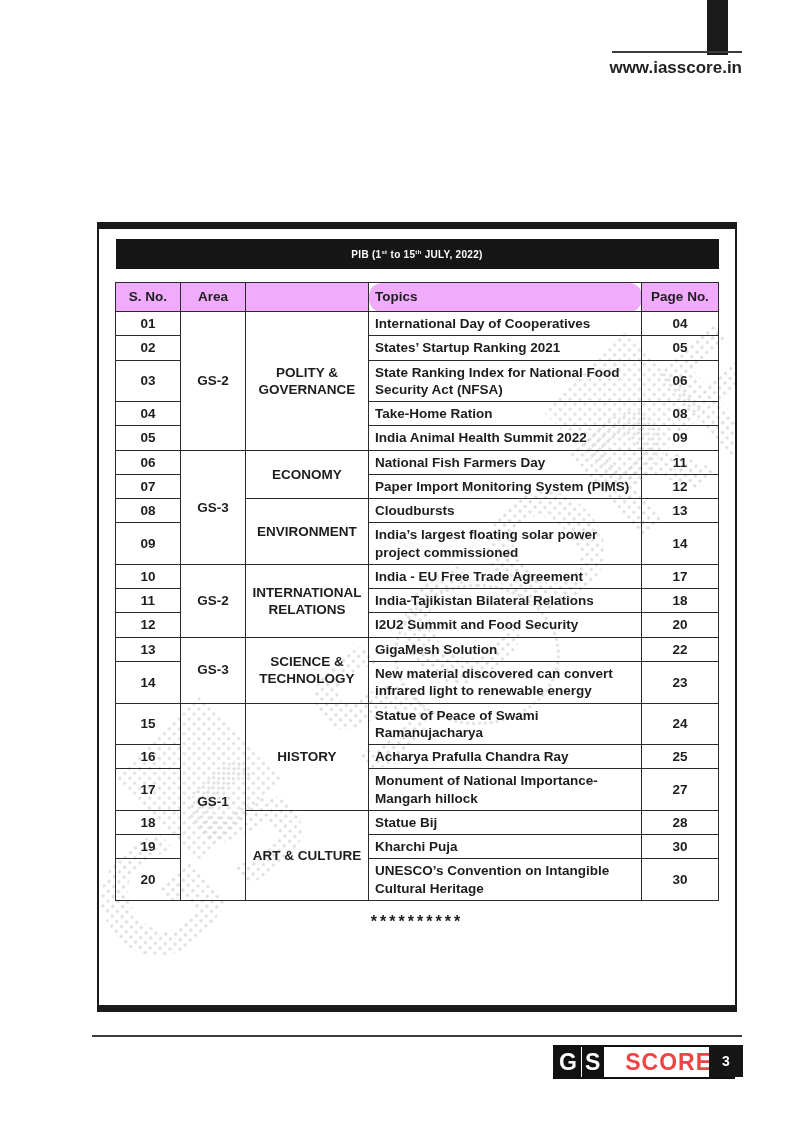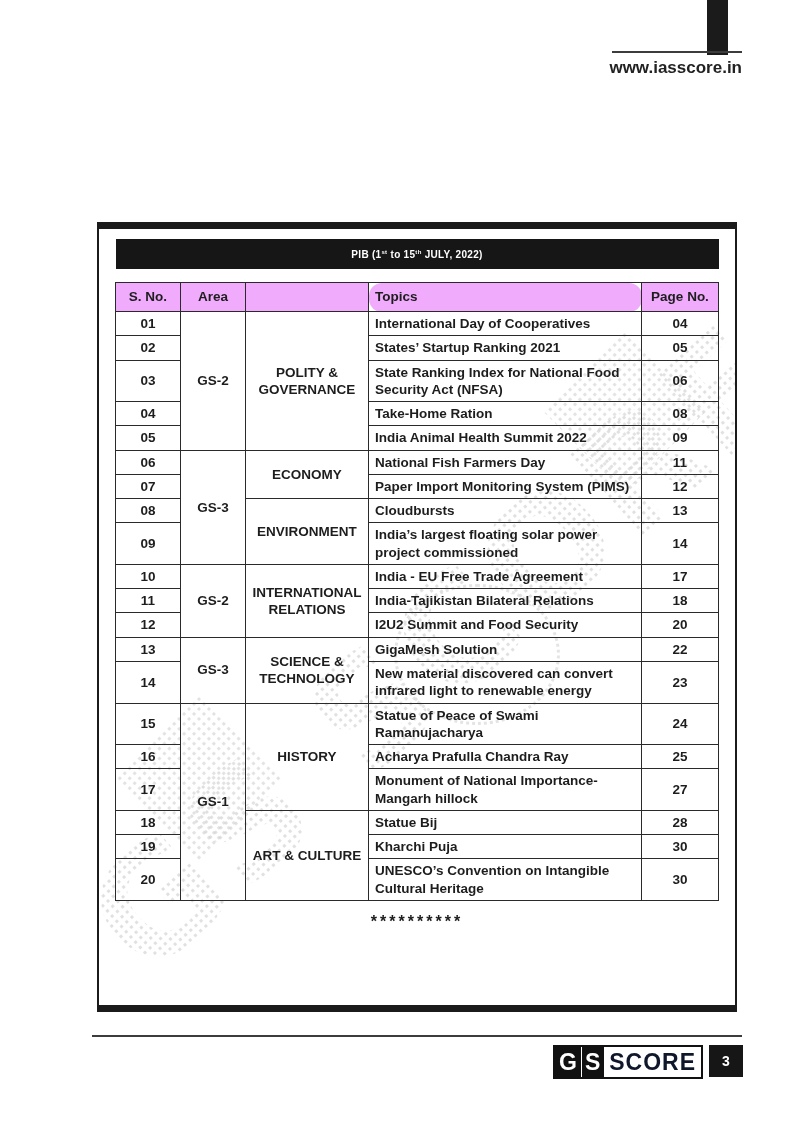--- a/index.html
+++ b/index.html
@@ -65,22 +65,22 @@
   .stars{position:relative;z-index:1;margin-top:12px;text-align:center;
          font-weight:bold;font-size:16px;letter-spacing:3px;color:#1d1d1d;}
 
   
   .footer-rule{position:absolute;left:92px;top:1035px;width:650px;height:2px;background:#3c3c3c;}
   .logo{position:absolute;left:553px;top:1045px;height:30px;display:flex;align-items:stretch;
         border:2px solid #111;box-sizing:content-box;}
   .logo .g,.logo .s{background:#111;color:#fff;font-weight:bold;font-size:23px;
         display:flex;align-items:center;padding:0 4px;font-family:"Liberation Sans",sans-serif;}
   .logo .s{border-left:1px solid #fff;padding-left:3px;}
-  .logo .score{background:#fff;color:#0f172a;font-weight:bold;font-size:23px;
-        display:flex;align-items:center;padding:0 5px;letter-spacing:1px;}
+  .logo .score{background:#fff;color:#ef4444;font-weight:bold;font-size:23px;
+        display:flex;align-items:center;padding:0 21px;letter-spacing:1px;}
   .pagenum{position:absolute;left:709px;top:1045px;width:34px;height:32px;background:#161616;
         color:#fff;font-weight:bold;font-size:14px;display:flex;align-items:center;justify-content:center;}
 </style>
 </head>
 <body>
 
 <div class="page">
 
   <div class="corner-bar"></div>
   <div class="top-rule"></div>

